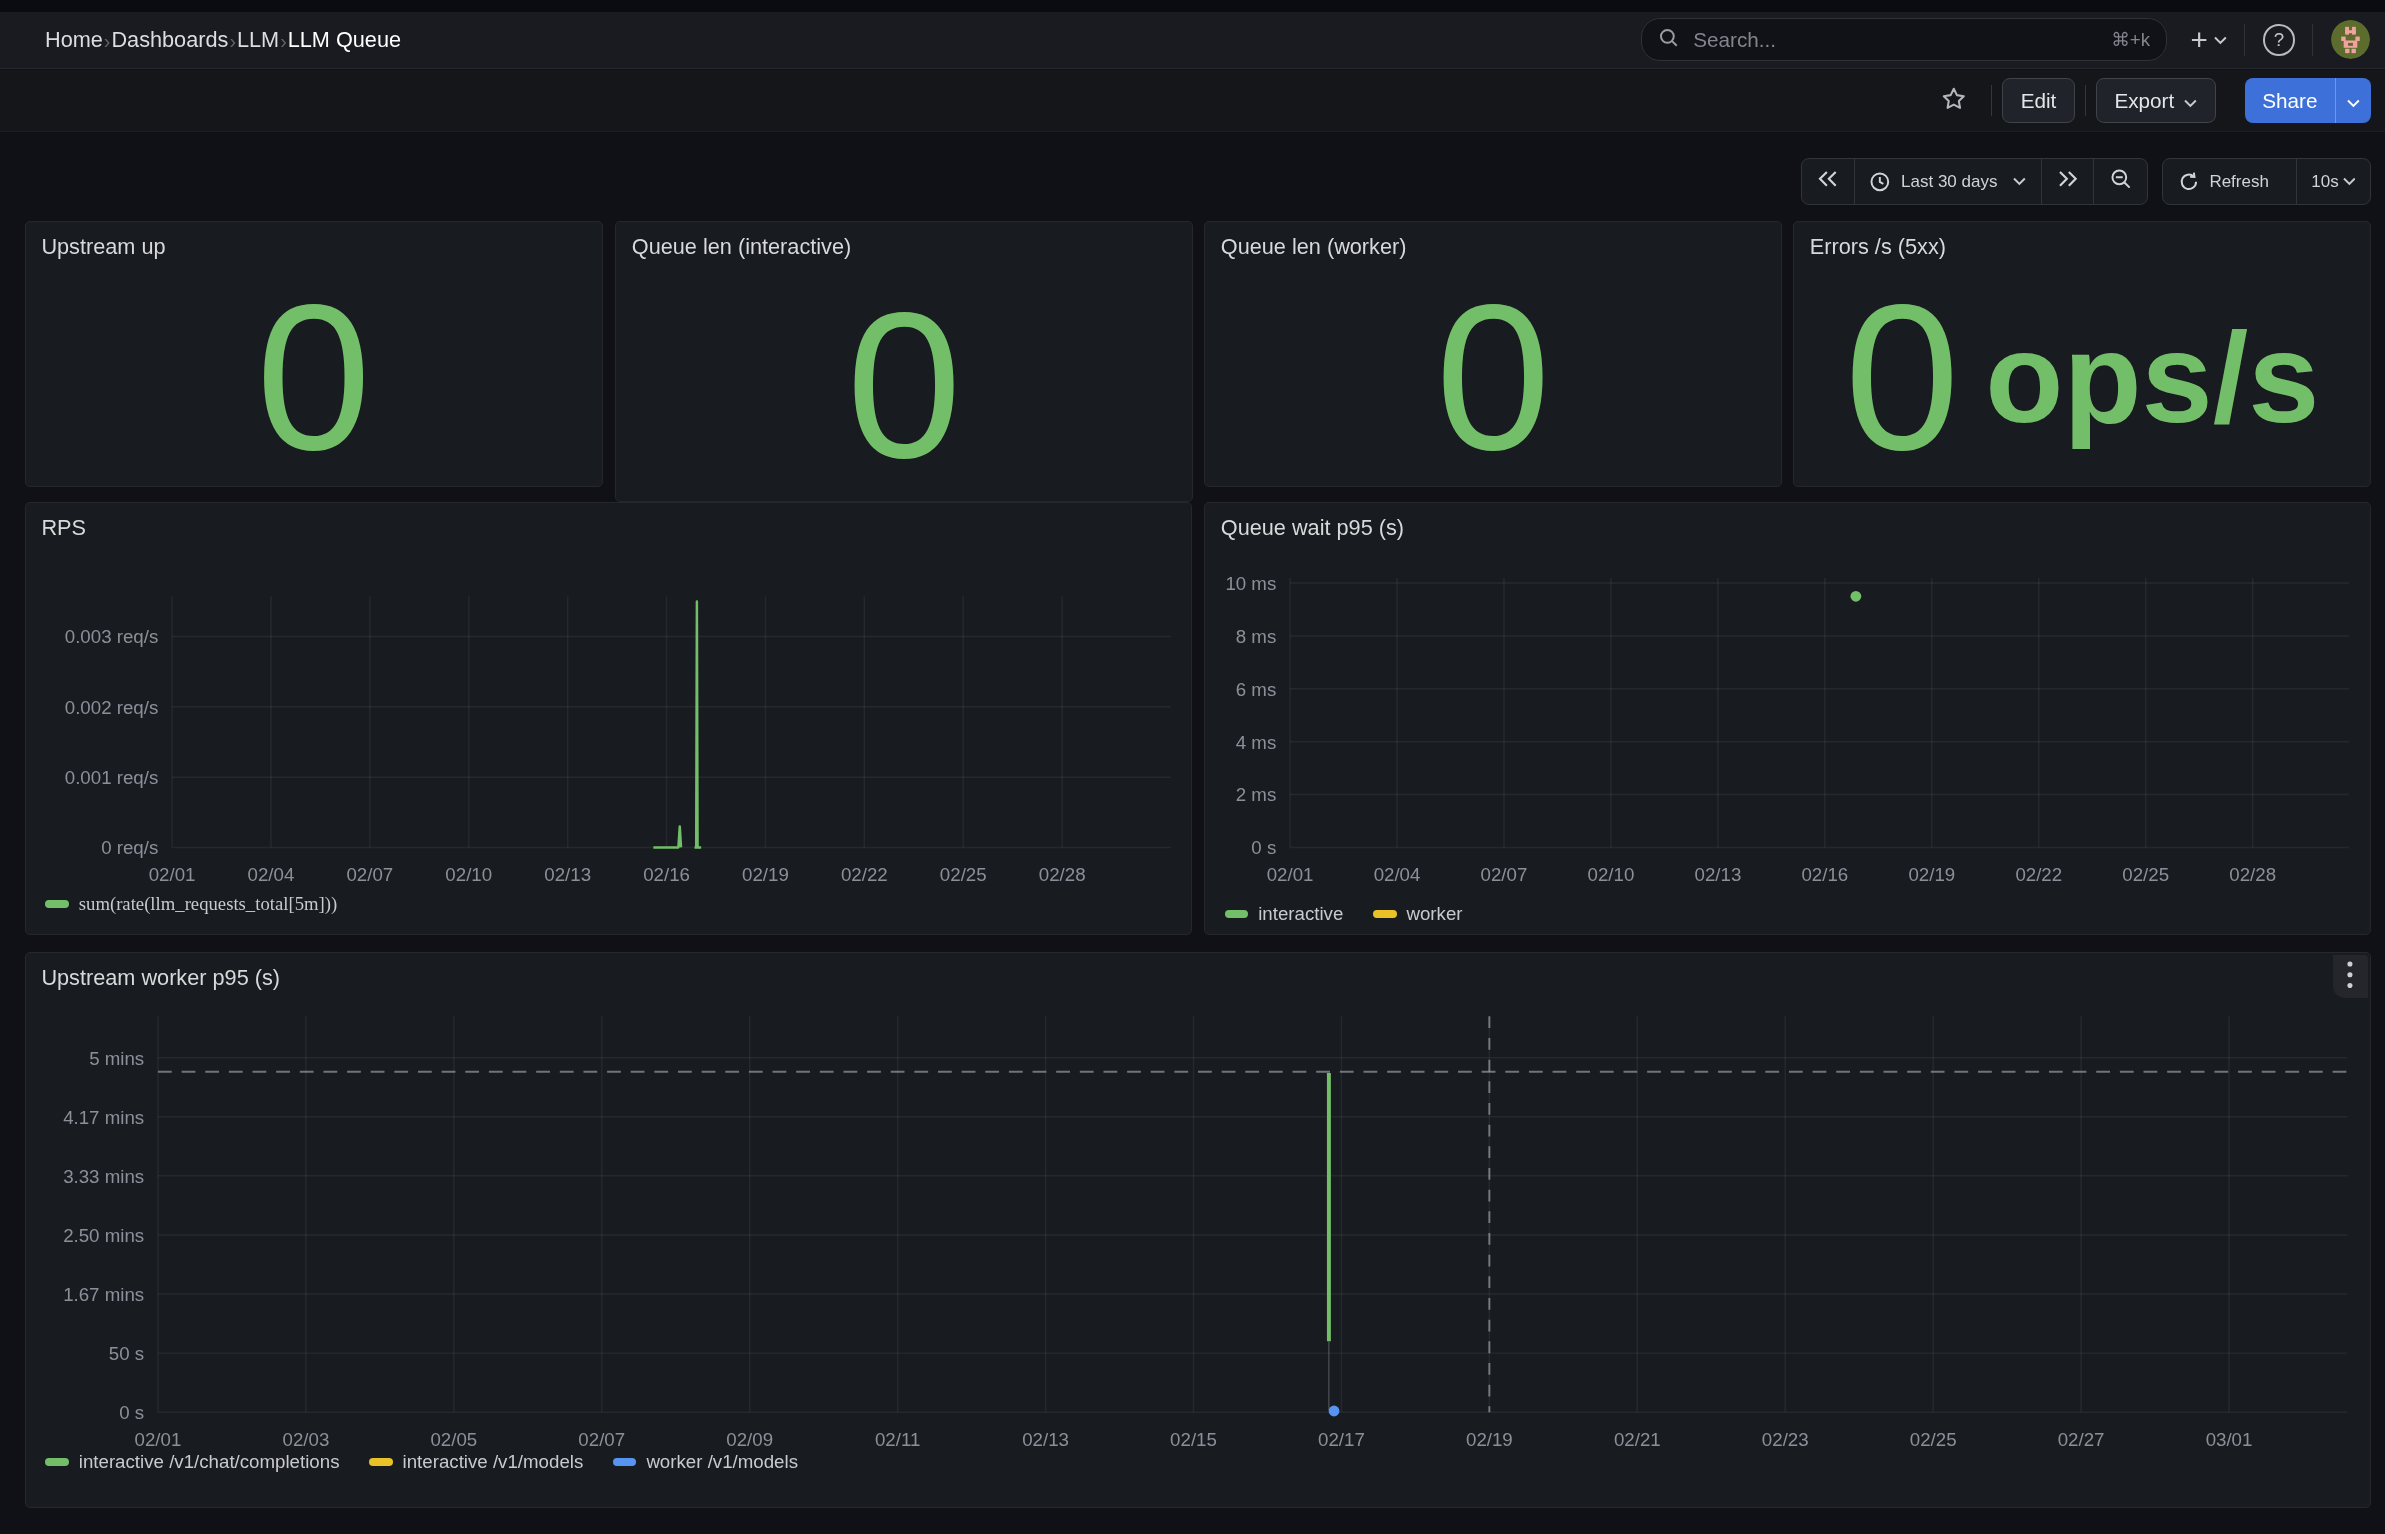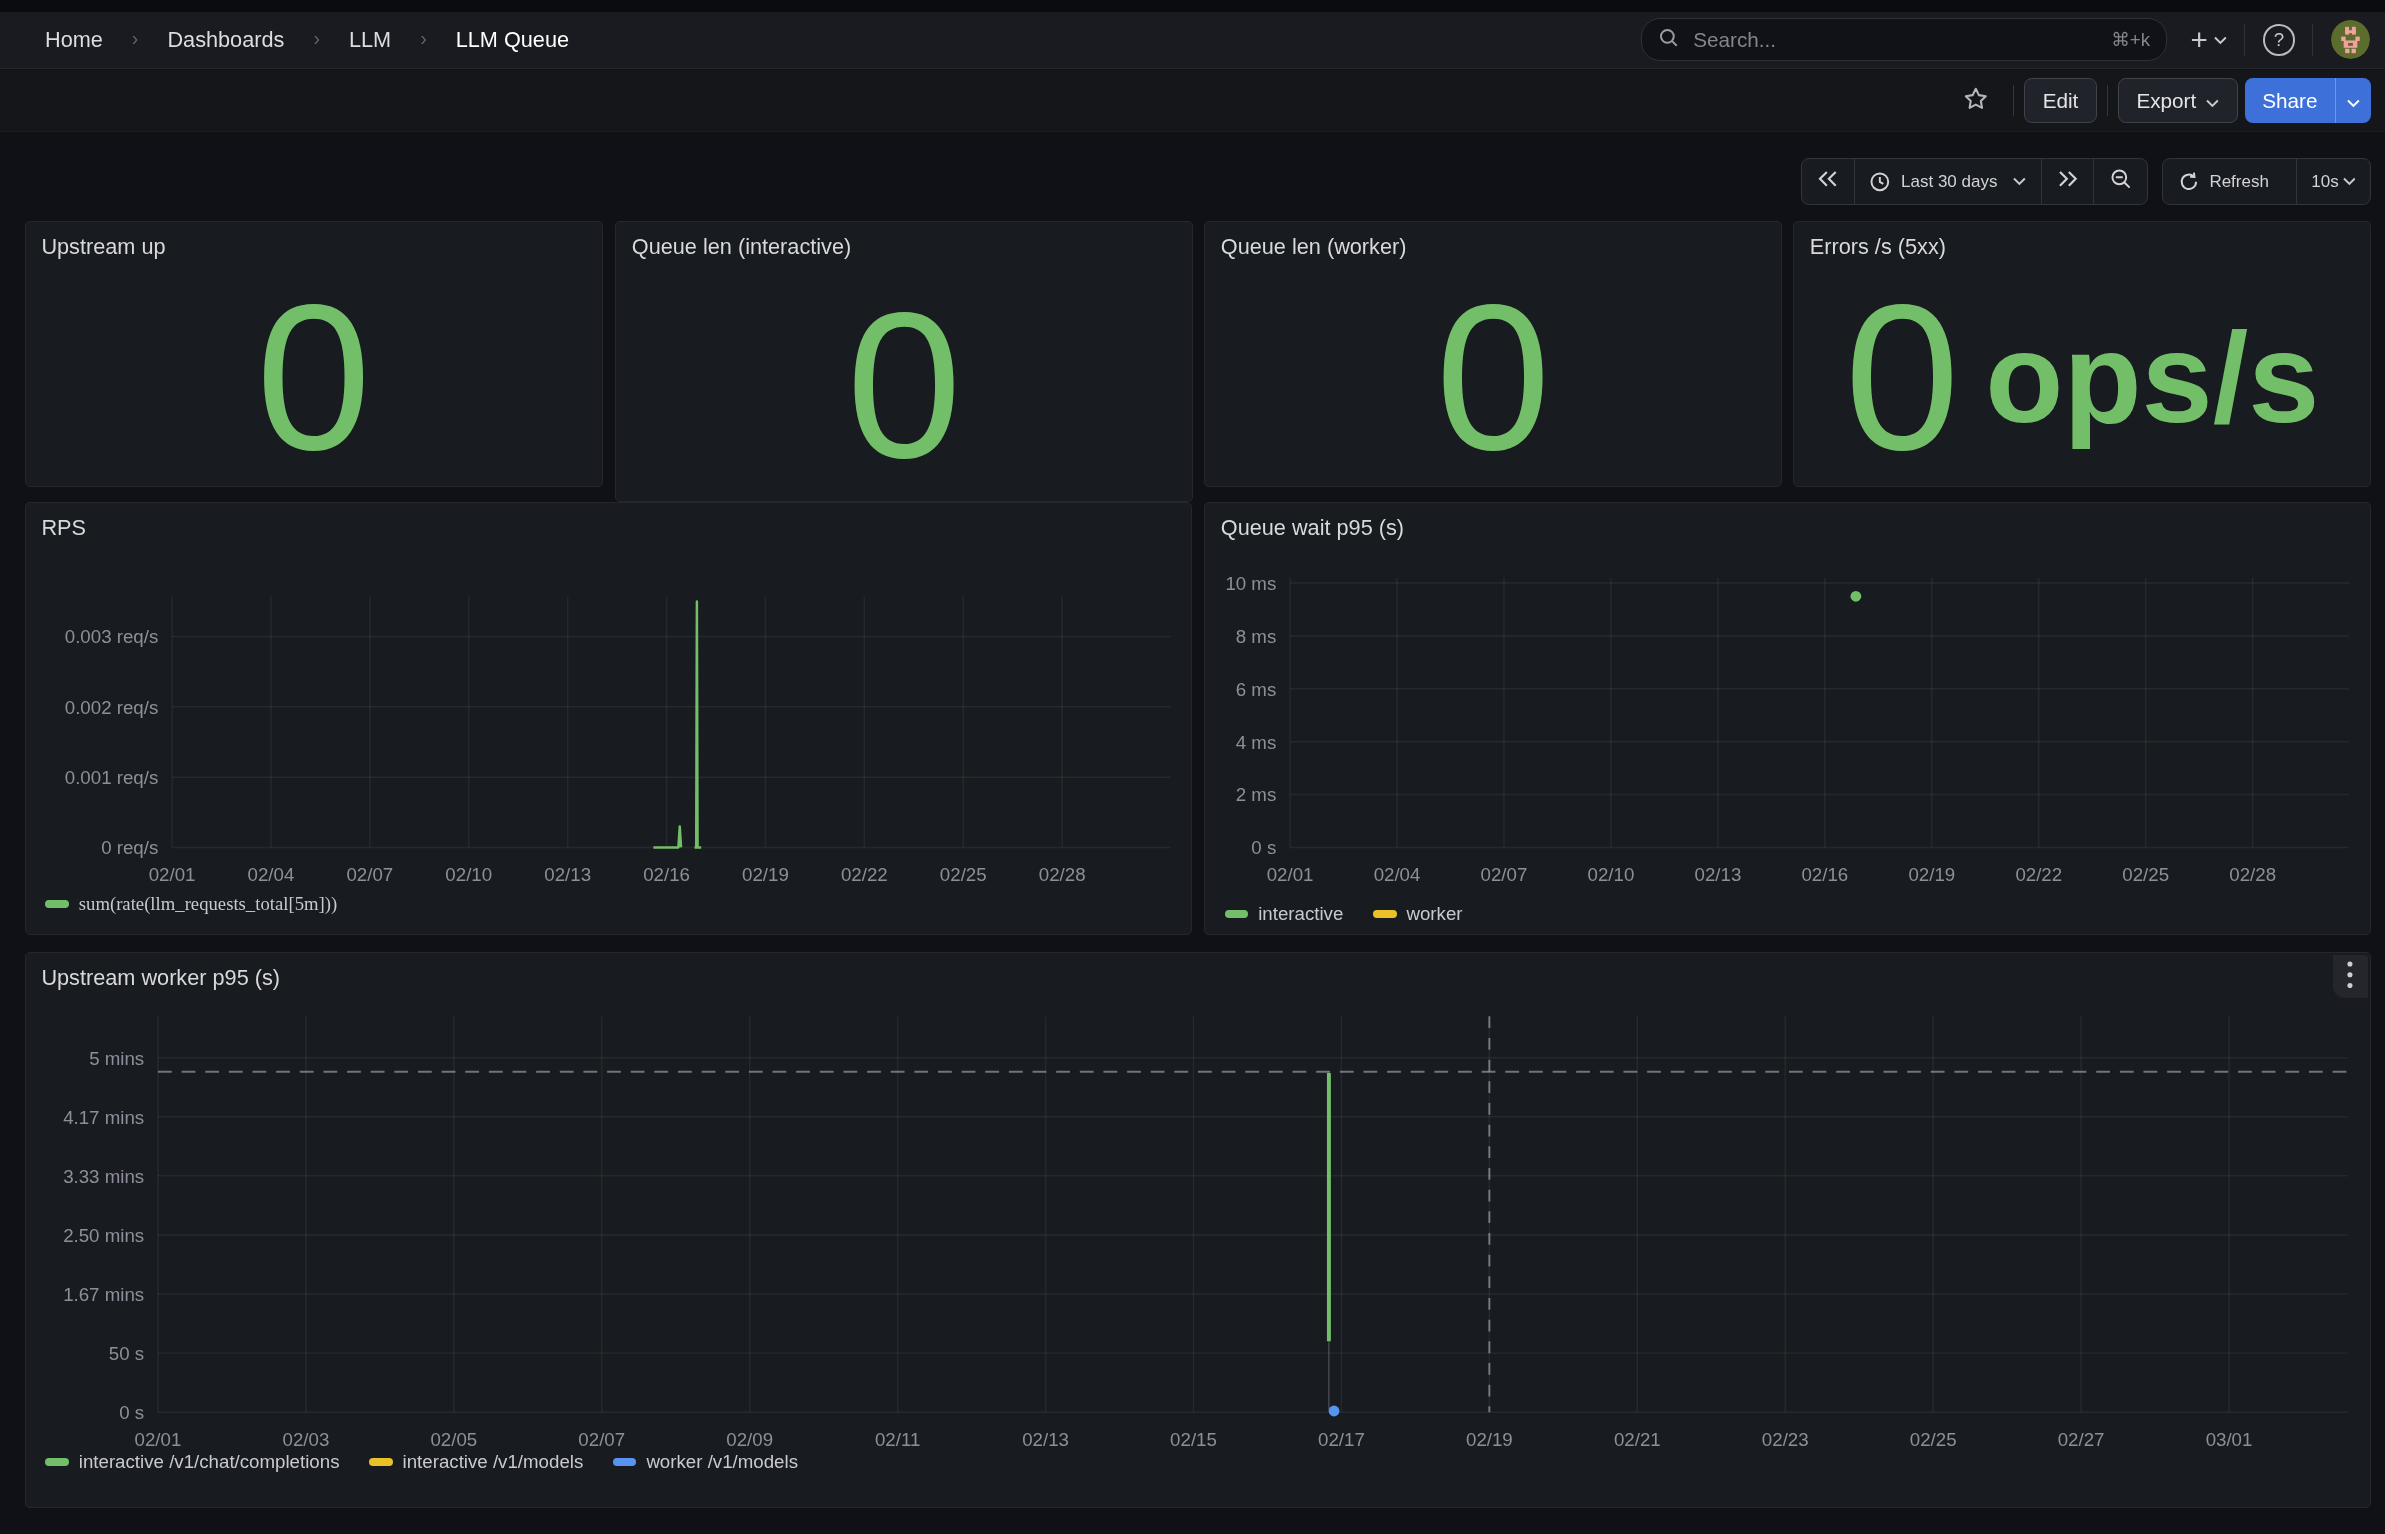--- a/index.html
+++ b/index.html
@@ -4,21 +4,21 @@
 <style>
   * { box-sizing: border-box; }
   html,body { margin:0; padding:0; background:#0c0d10; }
   body { font-family:"Liberation Sans", sans-serif; color:#d8d9da; }
   .page { position:relative; width:2386px; height:1535px; background:#101116; overflow:hidden; }
 
   
   .top-strip { position:absolute; left:0; top:0; width:100%; height:11.8px; background:#0b0c0f; }
   .header { position:absolute; left:0; top:11.8px; width:100%; height:57px; background:#191b20;
             border-bottom:1px solid #24262c; display:flex; align-items:center; padding:0 15.8px 0 45px; }
-  .breadcrumb { display:flex; align-items:flex-start; gap:29px; font-size:21.7px; }
+  .breadcrumb { display:flex; align-items:flex-end; gap:1px; font-size:21.7px; }
   .crumb { color:#dcdde0; cursor:pointer; }
   .crumb.current { color:#ffffff; }
   .crumb-sep { color:#60646c; font-size:19.7px; }
   .header-spacer { flex:1; }
   .search-box { width:526px; height:43px; background:#111217; border:1px solid #2e3138; border-radius:19px;
                 display:flex; align-items:center; padding:0 15.8px; gap:11.8px; }
   .search-box input { flex:1; background:transparent; border:none; outline:none; color:#c9cacf;
                       font-size:20.7px; font-family:inherit; }
   .search-box input::placeholder { color:#82858d; }
   .search-shortcut { color:#82858d; font-size:18.7px; }
@@ -33,21 +33,21 @@
 
   
   .toolbar { position:absolute; left:0; top:70px; width:100%; height:62px; background:#141619;
              border-bottom:1px solid rgba(255,255,255,0.03);
              display:flex; align-items:center; justify-content:flex-end; padding-right:14.8px; }
   .star-btn { padding:0 13.8px; cursor:pointer; display:flex; align-items:center; }
   .tb-div { width:1px; height:31.5px; background:#33363c; margin:0 9.9px; }
   .btn { height:45px; border-radius:7.9px; display:flex; align-items:center; font-size:20.7px; font-weight:500;
          cursor:pointer; }
   .btn-secondary { background:#202329; border:1px solid #3f434a; color:#e4e5e8; padding:0 17.7px; gap:9.9px; }
-  .btn-share { background:#3d71d9; color:#ffffff; padding:0; margin-left:7px; overflow:hidden;justify-content:flex-end; }
+  .btn-share { background:#3d71d9; color:#ffffff; padding:0; margin-left:29px; overflow:hidden;justify-content:flex-end; }
   .btn-share .share-main { padding:0 17.7px; height:100%; display:flex; align-items:center; }
   .btn-share .share-div { width:1px; height:100%; background:rgba(255,255,255,0.28); }
   .btn-share .share-caret { width:35px; height:100%; display:flex; align-items:center; justify-content:center; }
   .export-btn { margin-left:13.8px; }
 
   
   .timebar { position:absolute; right:14.8px; top:158px; display:flex; gap:13.8px; }
   .seg-group { display:flex; background:#181b20; border:1px solid #31343b; border-radius:7.9px; overflow:hidden; }
   .seg { height:45px; display:flex; align-items:center; justify-content:center; padding:0 14.8px;
          color:#d2d3d7; font-size:17px; font-weight:500; cursor:pointer; }

